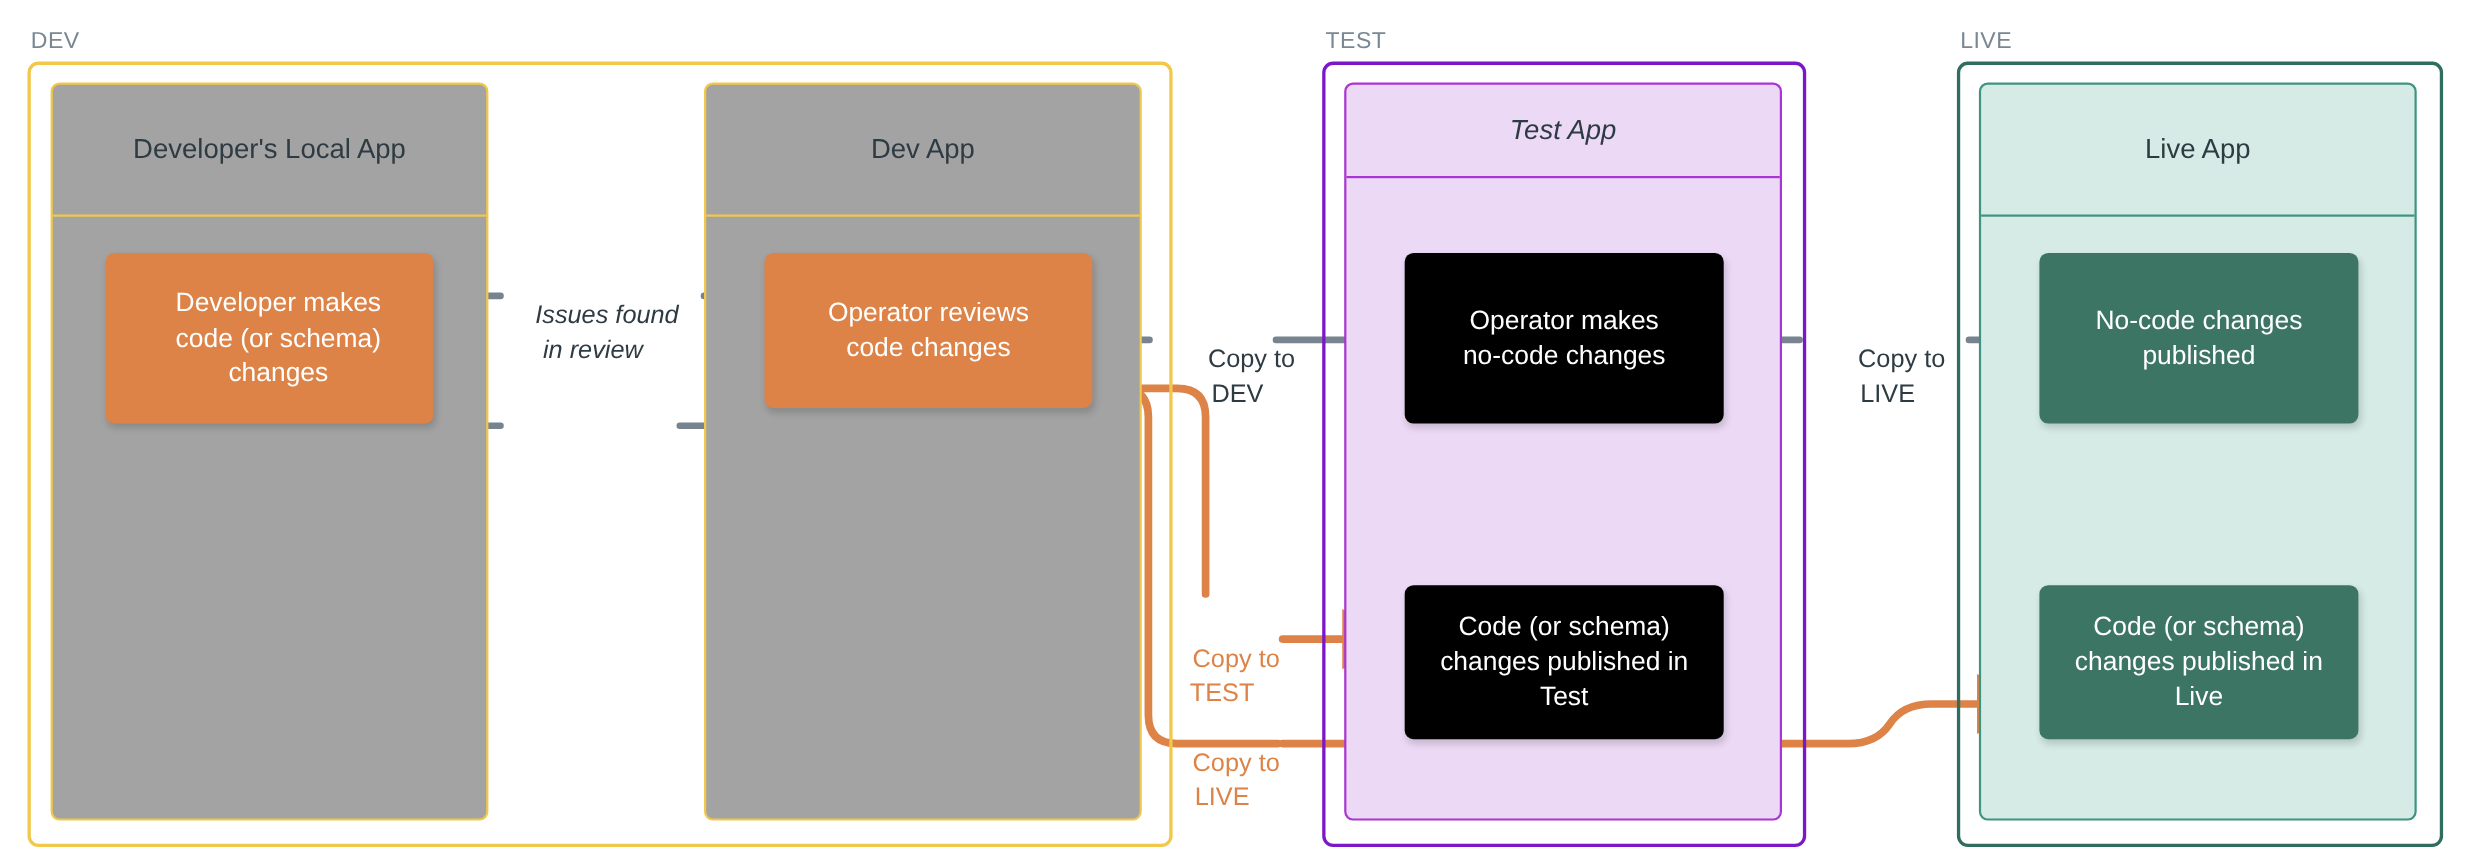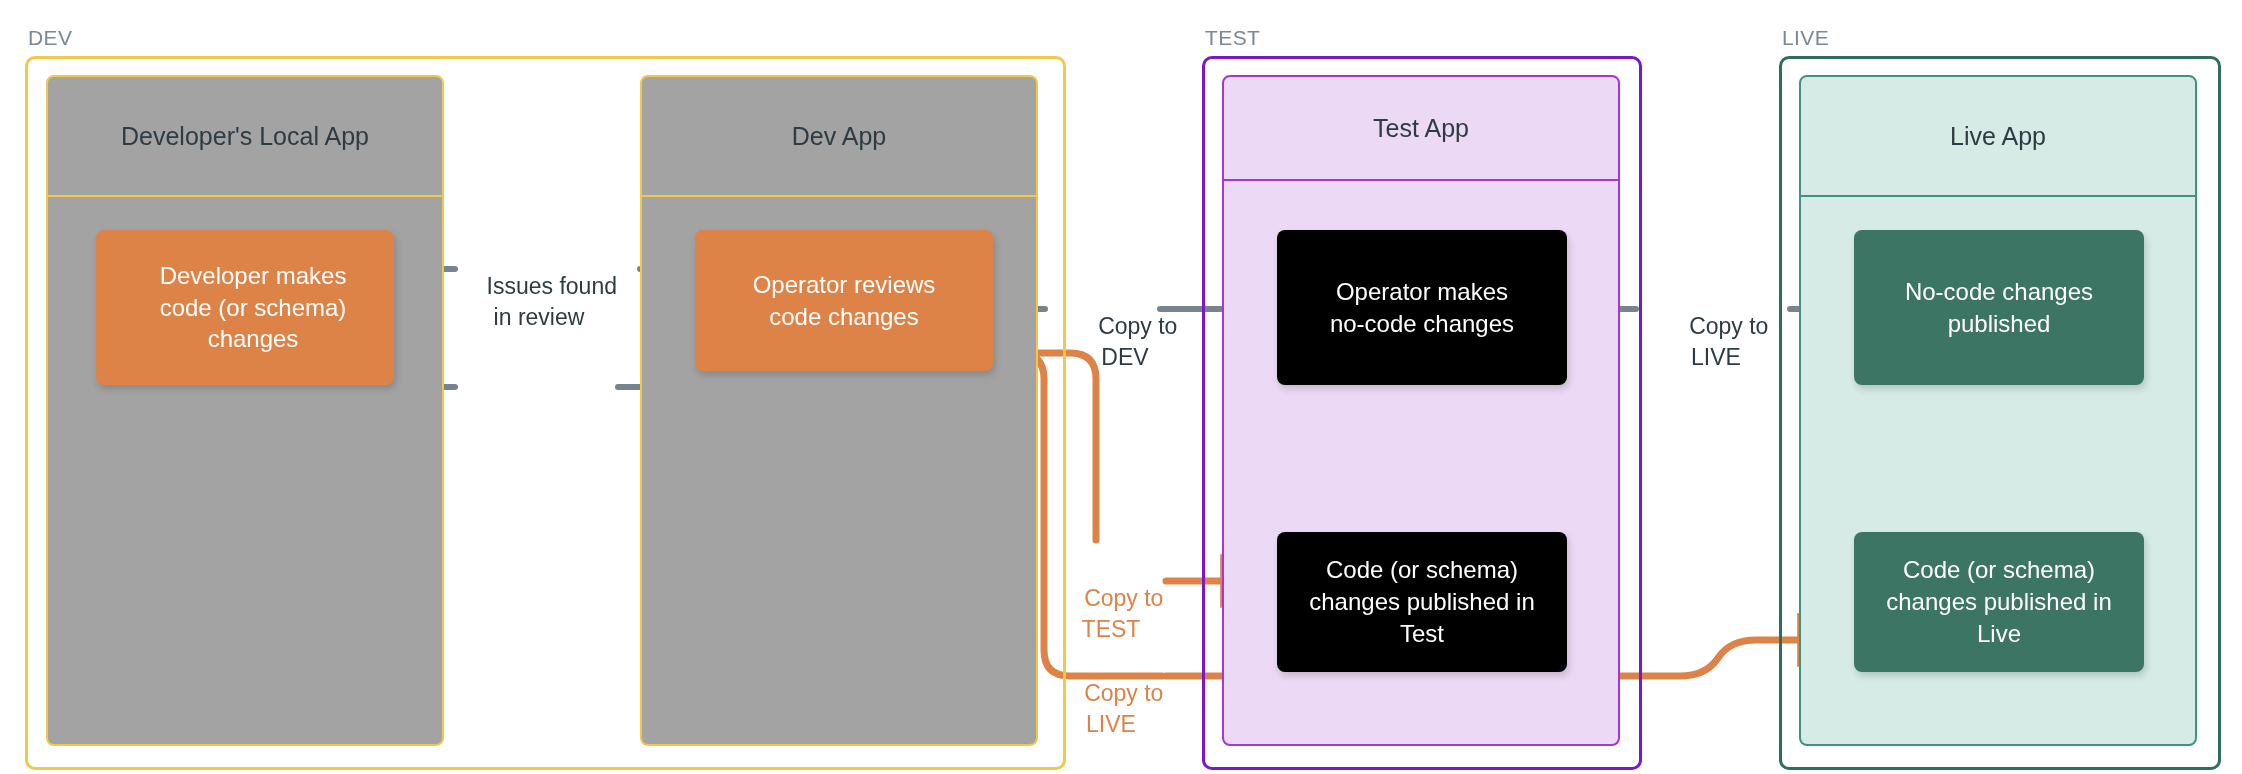--- a/index.html
+++ b/index.html
@@ -116,21 +116,21 @@
   </div>
   <div class="node node-orange" style="left:695px;top:212px;width:298px;height:141px;">
     <span style="white-space:pre-line;">Operator reviews
 code changes</span>
   </div>
 
   <div class="env-label" style="left:1205px;top:8px;">TEST</div>
   <div class="env env-test" style="left:1202px;top:38px;width:434px;height:708px;"></div>
 
   <div class="app app-test" style="left:1222px;top:57px;width:398px;height:671px;">
-    <div class="app-head" style="height:104px;">
+    <div class="app-head" style="height:85px;font-style:italic;">
       <span class="app-title">Test App</span>
     </div>
   </div>
   <div class="node node-purple" style="left:1277px;top:212px;width:290px;height:155px;">
     <span style="white-space:pre-line;">Operator makes
 no-code changes</span>
   </div>
   <div class="node node-purple" style="left:1277px;top:514px;width:290px;height:140px;">
     <span style="white-space:pre-line;">Code (or schema)
 changes published in
@@ -149,21 +149,21 @@
     <span style="white-space:pre-line;">No-code changes
 published</span>
   </div>
   <div class="node node-green" style="left:1854px;top:514px;width:290px;height:140px;">
     <span style="white-space:pre-line;">Code (or schema)
 changes published in
 Live</span>
   </div>
 
   <div class="edge-label" style="left:459px;top:222px;width:160px;">
-    <span style="white-space:pre-line;">Issues found
+    <span style="white-space:pre-line;font-style:italic;">Issues found
 in review</span>
   </div>
 
 
   <div class="edge-label" style="left:1051px;top:262px;width:148px;">
     <span style="white-space:pre-line;">Copy to
 DEV</span>
   </div>
 
   <div class="edge-label" style="left:1642px;top:262px;width:148px;">

